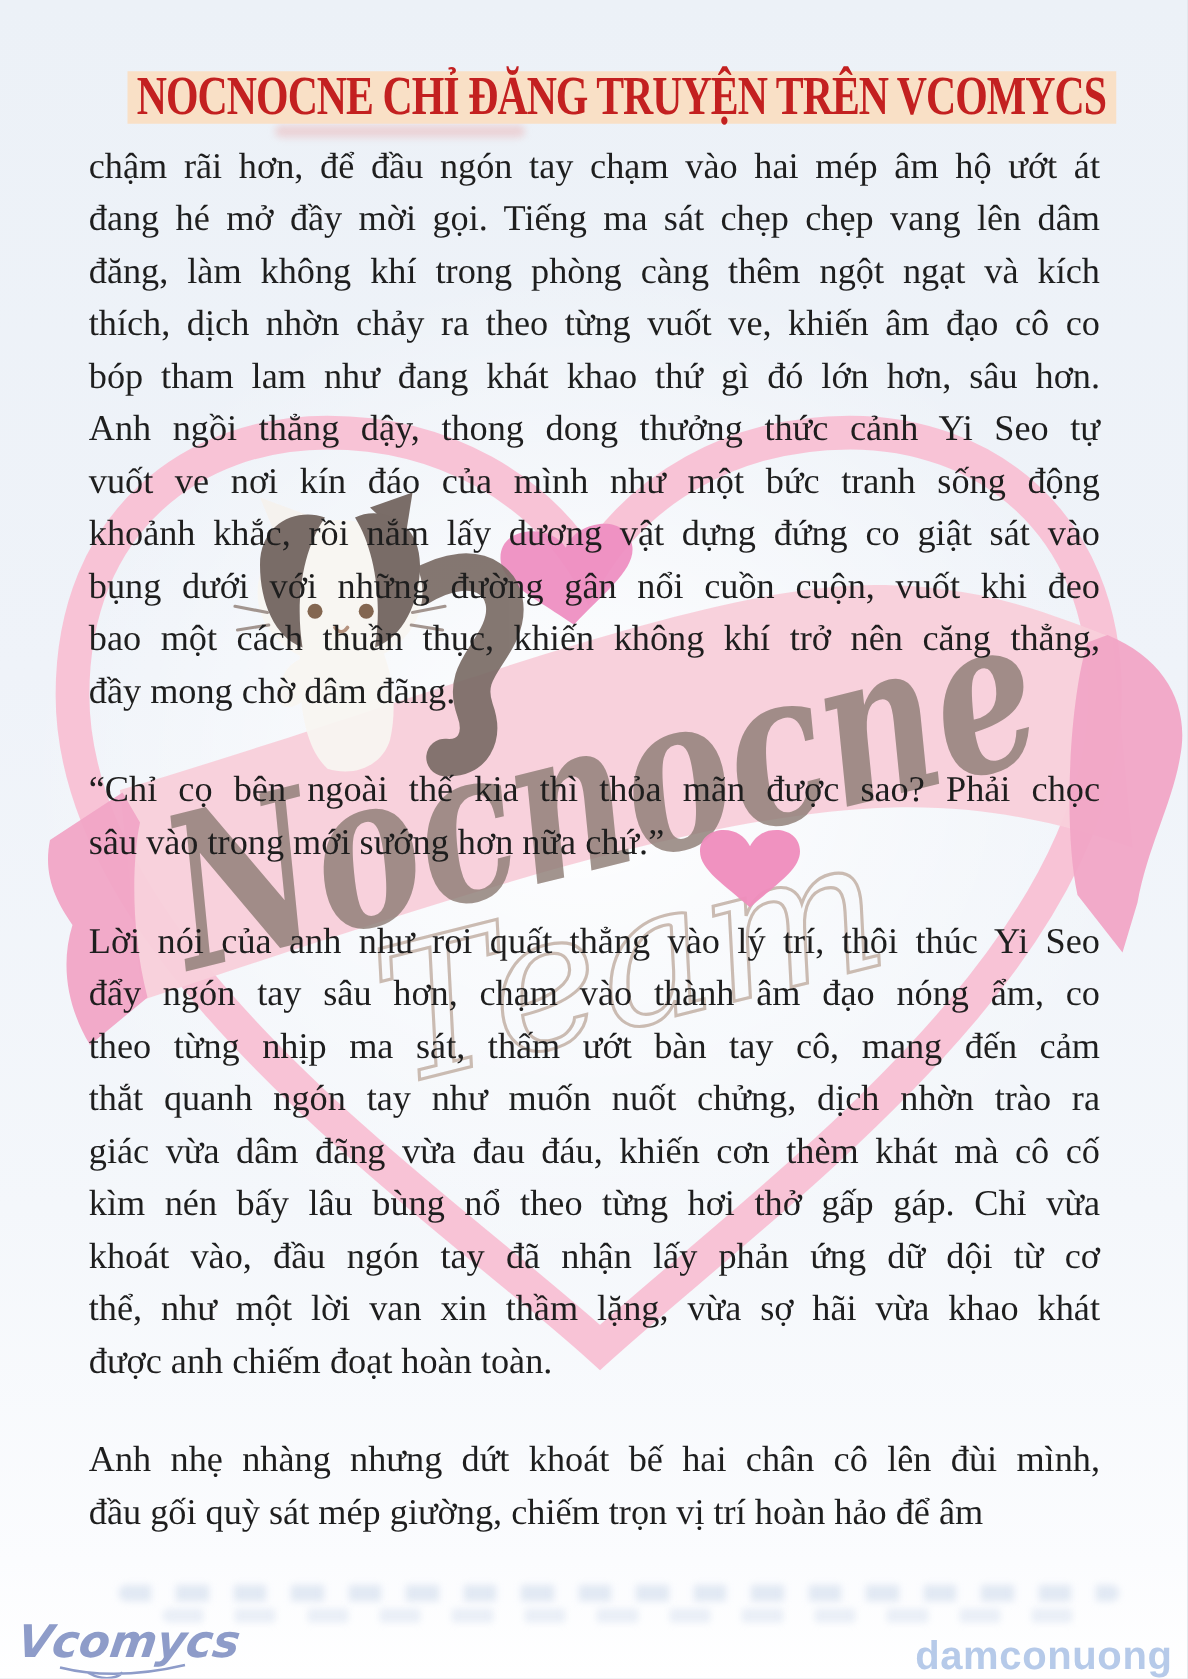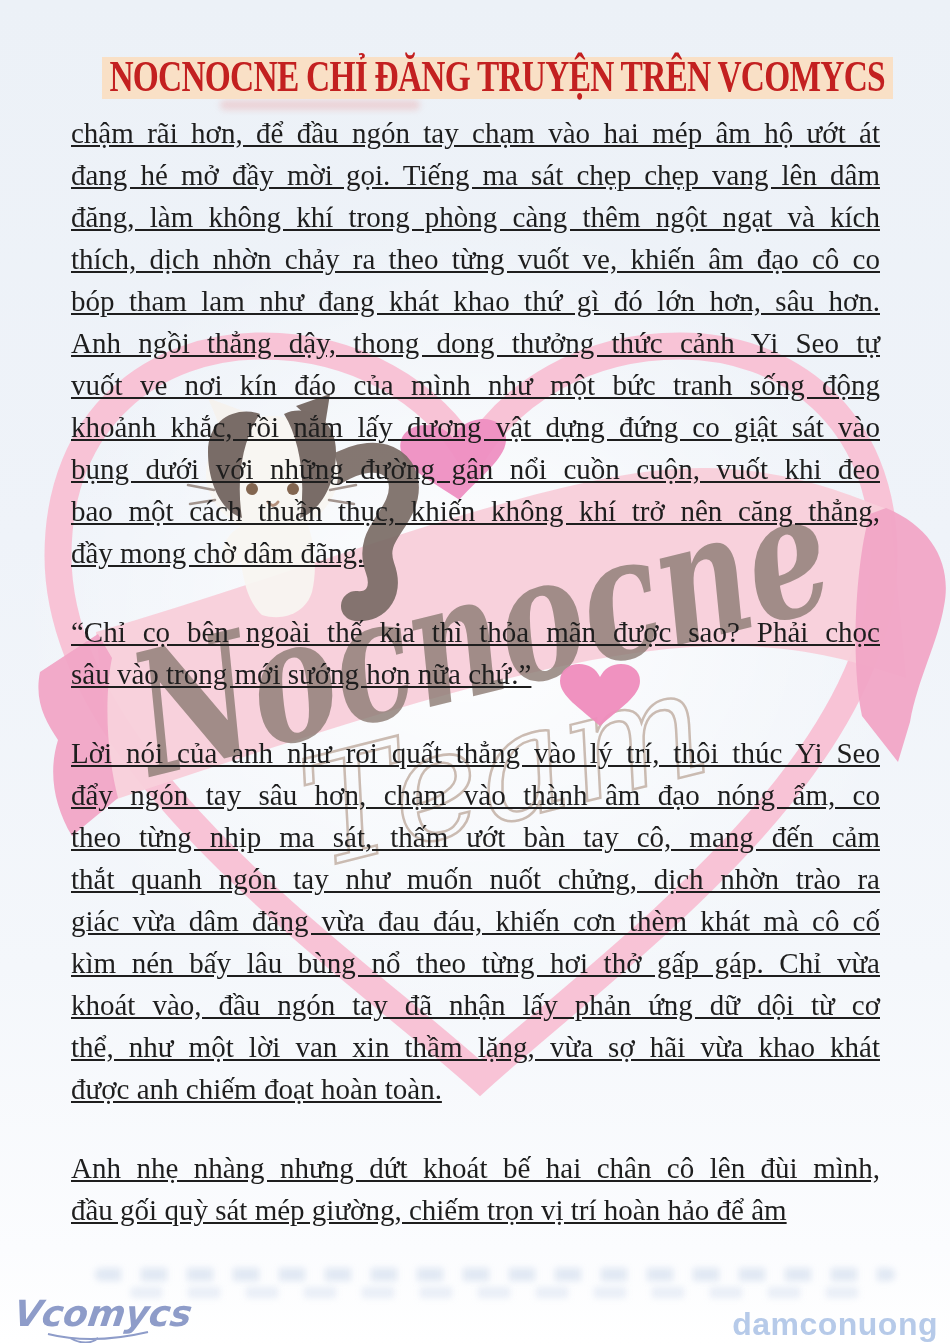--- a/index.html
+++ b/index.html
@@ -30,21 +30,21 @@
     background:rgba(233,150,150,.33);border-radius:6px;filter:blur(3px);z-index:0;
   }
   
   .watermark{position:absolute;left:0;top:0;z-index:1;}
   
   .body-text{
     position:absolute;left:71px;top:112px;width:809px;z-index:2;
     font-size:29px;line-height:42px;color:#1e1e1e;
   }
   .para + .para{margin-top:37px;}
-  .bline{text-align:justify;text-align-last:justify;text-decoration:underline;}
+  .bline{text-align:justify;text-align-last:justify;}
   .bline.last{text-align-last:left;}
   
   .footer-logo{position:absolute;left:10px;top:1288px;z-index:3;}
   .damconuong{
     position:absolute;right:12px;top:1306px;z-index:3;
     font-family:"Liberation Sans","DejaVu Sans",sans-serif;
     font-weight:bold;font-size:32px;letter-spacing:.5px;
     color:#b6cae9;
     text-shadow:0 0 6px #ffffff,0 0 2px #ffffff;
   }

